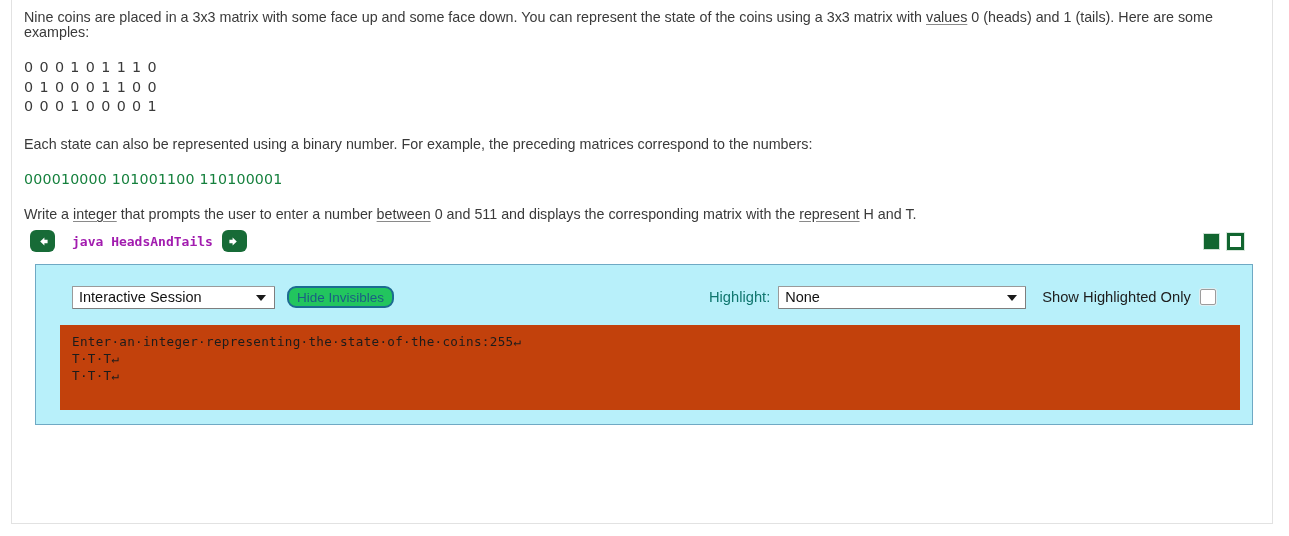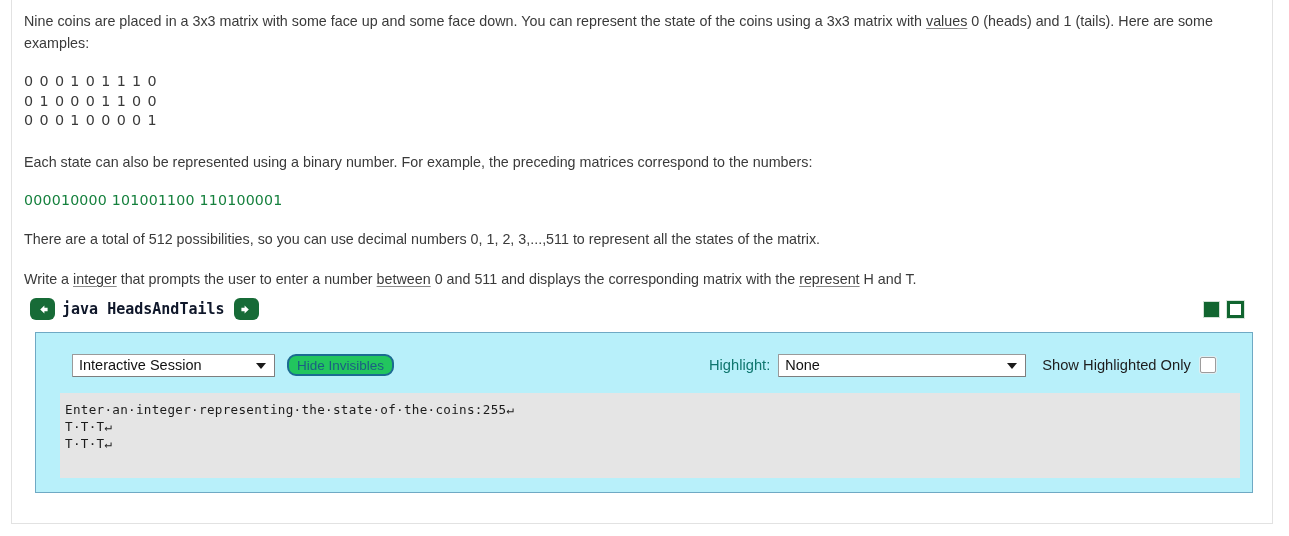--- a/index.html
+++ b/index.html
@@ -28,21 +28,21 @@
     border-bottom: 1px solid #e2e2e2;
     background: #ffffff;
   }
   #content {
     padding: 10px 21px 0 12px;
   }
 
   
   .para {
     font-size: 14.3px;
-    line-height: 22px;
+    line-height: 15px;
     color: #3a3a3a;
     margin: 0 0 18px 0;
   }
   .para.tight { margin-bottom: 0; }
   .sp-underline {
     text-decoration: underline;
     text-decoration-color: #8a8a8a;
     text-underline-offset: 2px;
   }
 
@@ -88,24 +88,24 @@
   .run-title {
     font-size: 18.5px;
     font-weight: bold;
     color: #3d3d3d;
     margin-left: 9px;
     letter-spacing: 0.2px;
     white-space: pre;
   }
   .run-cmd {
     font-family: "DejaVu Sans Mono", monospace;
-    font-size: 15px;
+    font-size: 13px;
     font-weight: bold;
-    color: #0f172a;
-    margin: 0 9px 0 7px;
+    color: #a21caf;
+    margin: 0 9px 0 17px;
     white-space: pre;
   }
   .run-right {
     margin-left: auto;
     display: flex;
     align-items: center;
     gap: 7px;
     padding-right: 7px;
   }
   .sq {
@@ -208,22 +208,22 @@
     cursor: pointer;
     display: inline-block;
     box-shadow: 0 0 0 1px #dfeef2;
   }
 
   
   .terminal {
     margin: 16px 10px 0 12px;
     width: 1180px;
     height: 85px;
-    background: #e5e5e5;
-    padding: 8px 0 0 5px;
+    background: #c2410c;
+    padding: 8px 0 0 12px;
     overflow: hidden;
   }
   .term-line {
     font-family: "DejaVu Sans Mono", monospace;
     font-size: 12.6px;
     line-height: 17.2px;
     color: #1c1c1c;
     white-space: pre;
     letter-spacing: 0.3px;
   }
@@ -239,21 +239,20 @@
     <div class="matrix">
       <div>0 0 0 1 0 1 1 1 0</div>
       <div>0 1 0 0 0 1 1 0 0</div>
       <div>0 0 0 1 0 0 0 0 1</div>
     </div>
 
     <p class="para">Each state can also be represented using a binary number. For example, the preceding matrices correspond to the numbers:</p>
 
     <p class="binary-line">000010000 101001100 110100001</p>
 
-    <p class="para">There are a total of 512 possibilities, so you can use decimal numbers 0, 1, 2, 3,...,511 to represent all the states of the matrix.</p>
 
     <p class="para tight"><span>Write a </span><span class="sp-underline">integer</span><span> that prompts the user to enter a number </span><span class="sp-underline">between</span><span> 0 and 511 and displays the corresponding matrix with the </span><span class="sp-underline">represent</span><span> H and T.</span></p>
 
     <div class="run-header">
       <span class="navbtn">
         <svg width="13" height="13" viewBox="0 0 13 13">
             <path d="M8.4 2.6 L4.2 6.5 L8.4 10.4 L8.4 8.2 L11.6 8.2 L11.6 4.8 L8.4 4.8 Z" fill="#ffffff"></path>
           </svg>
       </span>
       <span class="run-cmd">java HeadsAndTails</span>

